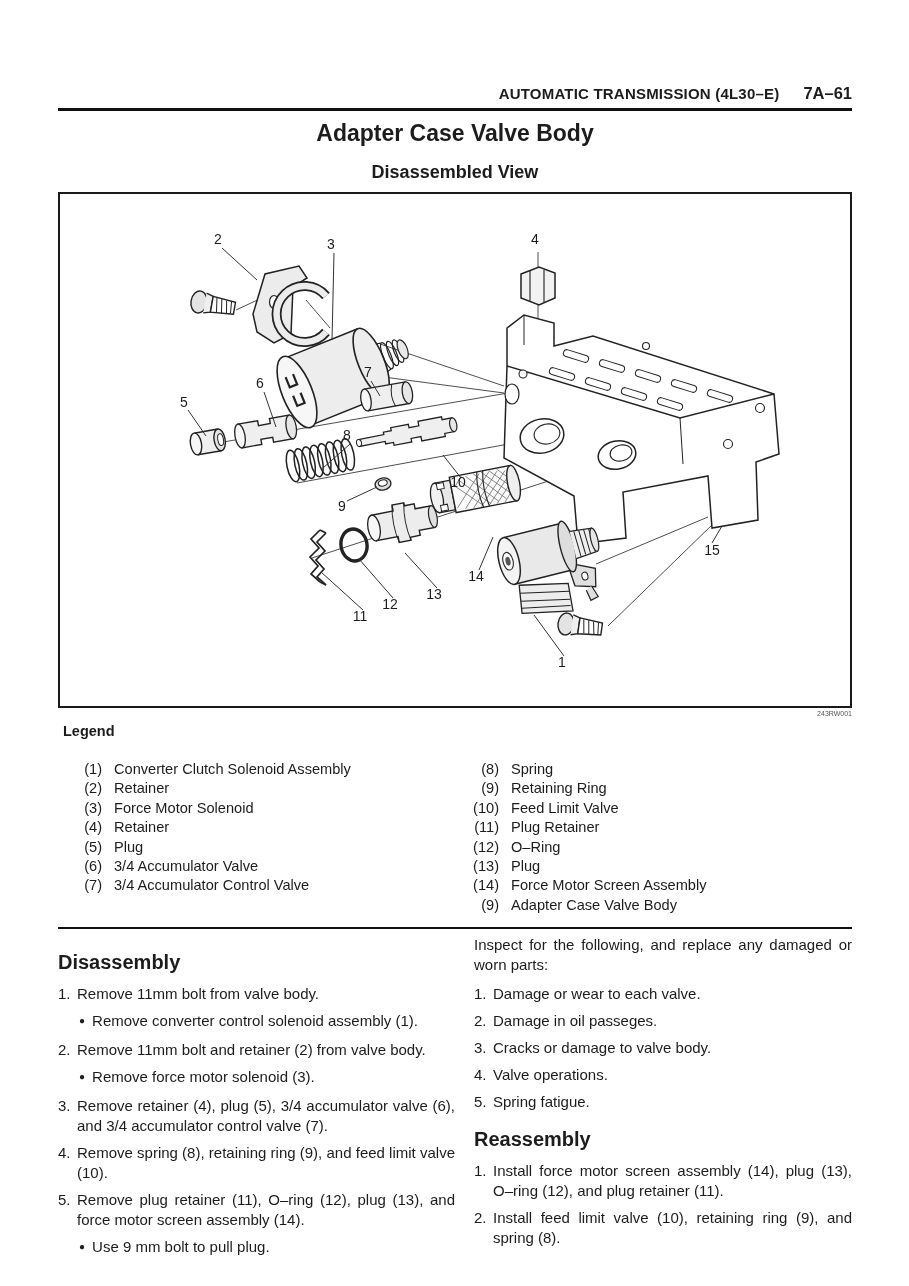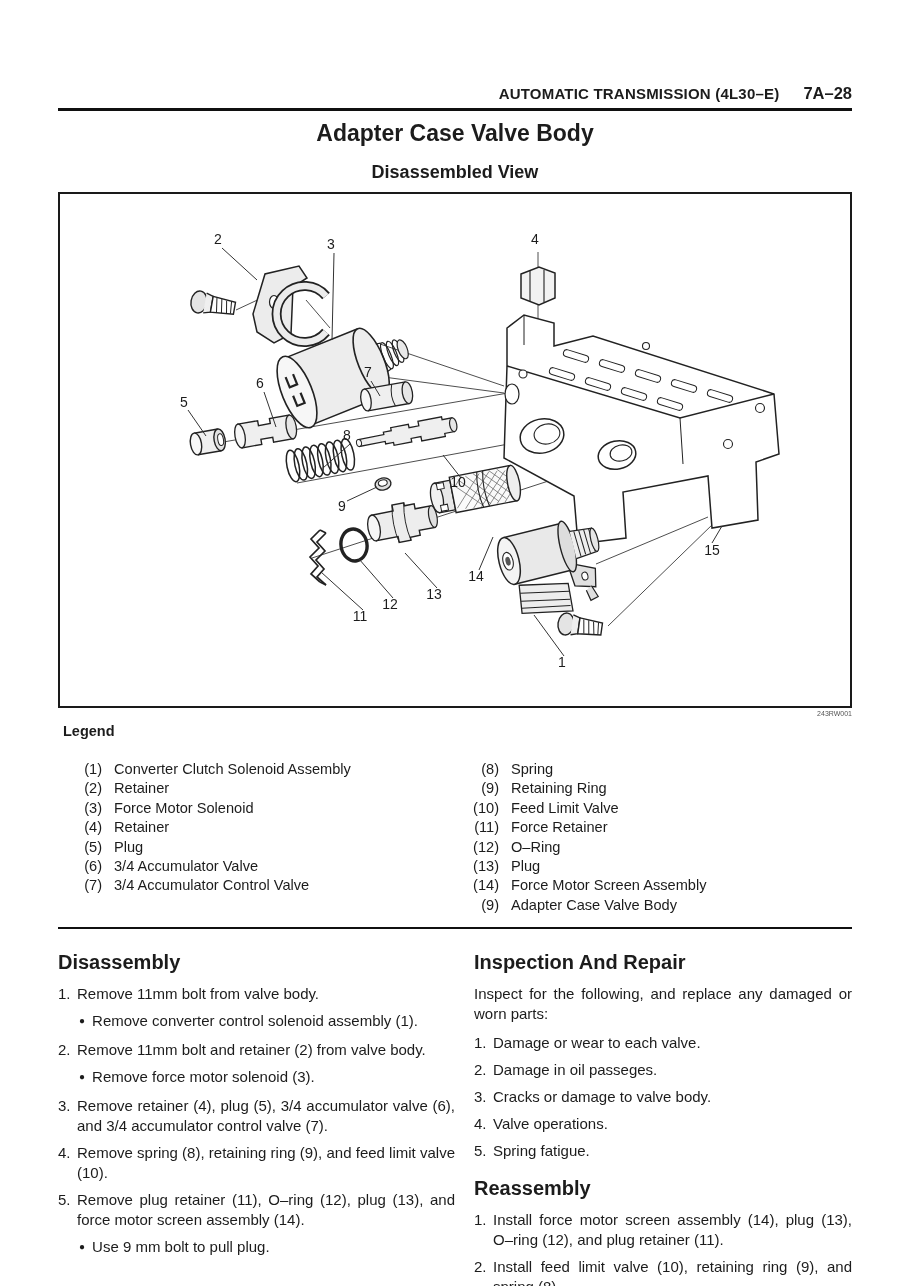--- a/index.html
+++ b/index.html
@@ -37,21 +37,21 @@
   .intro{font-size:15px;line-height:20px;text-align:justify;margin:0 0 9px 0;}
 </style>
 </head>
 <body>
 
 <div class="page">
   <div class="content">
 
     <div class="header-row">
       <span class="header-section">AUTOMATIC TRANSMISSION (4L30–E)</span>
-      <span class="page-num">7A–28</span>
+      <span class="page-num">7A–61</span>
     </div>
 
     <div class="doc-title">Adapter Case Valve Body</div>
     <div class="view-heading">Disassembled View</div>
 
     <div class="figure-box">
       <svg viewBox="0 0 790 508">
 
         <g stroke="#3a3a3a" stroke-width="0.9" fill="none">
           <path d="M140,250 L448,197"></path>
@@ -303,21 +303,21 @@
           <div class="legend-row">
               <span class="legend-num">(9)</span>
               <span class="legend-label">Retaining Ring</span>
             </div>
           <div class="legend-row">
               <span class="legend-num">(10)</span>
               <span class="legend-label">Feed Limit Valve</span>
             </div>
           <div class="legend-row">
               <span class="legend-num">(11)</span>
-              <span class="legend-label">Force Retainer</span>
+              <span class="legend-label">Plug Retainer</span>
             </div>
           <div class="legend-row">
               <span class="legend-num">(12)</span>
               <span class="legend-label">O–Ring</span>
             </div>
           <div class="legend-row">
               <span class="legend-num">(13)</span>
               <span class="legend-label">Plug</span>
             </div>
           <div class="legend-row">
@@ -370,21 +370,20 @@
           <span class="step-num">5.</span>
           <span class="step-text">Remove plug retainer (11), O–ring (12), plug (13), and force motor screen assembly (14).</span>
         </div>
         <div class="bullet">
           <span class="bullet-dot"></span>
           <span class="step-text">Use 9 mm bolt to pull plug.</span>
         </div>
       </div>
 
       <div class="col-right">
-        <div class="sec-heading">Inspection And Repair</div>
         <p class="intro">Inspect for the following, and replace any damaged or worn parts:</p>
 
         <div class="step">
           <span class="step-num">1.</span>
           <span class="step-text">Damage or wear to each valve.</span>
         </div>
         <div class="step">
           <span class="step-num">2.</span>
           <span class="step-text">Damage in oil passeges.</span>
         </div>

